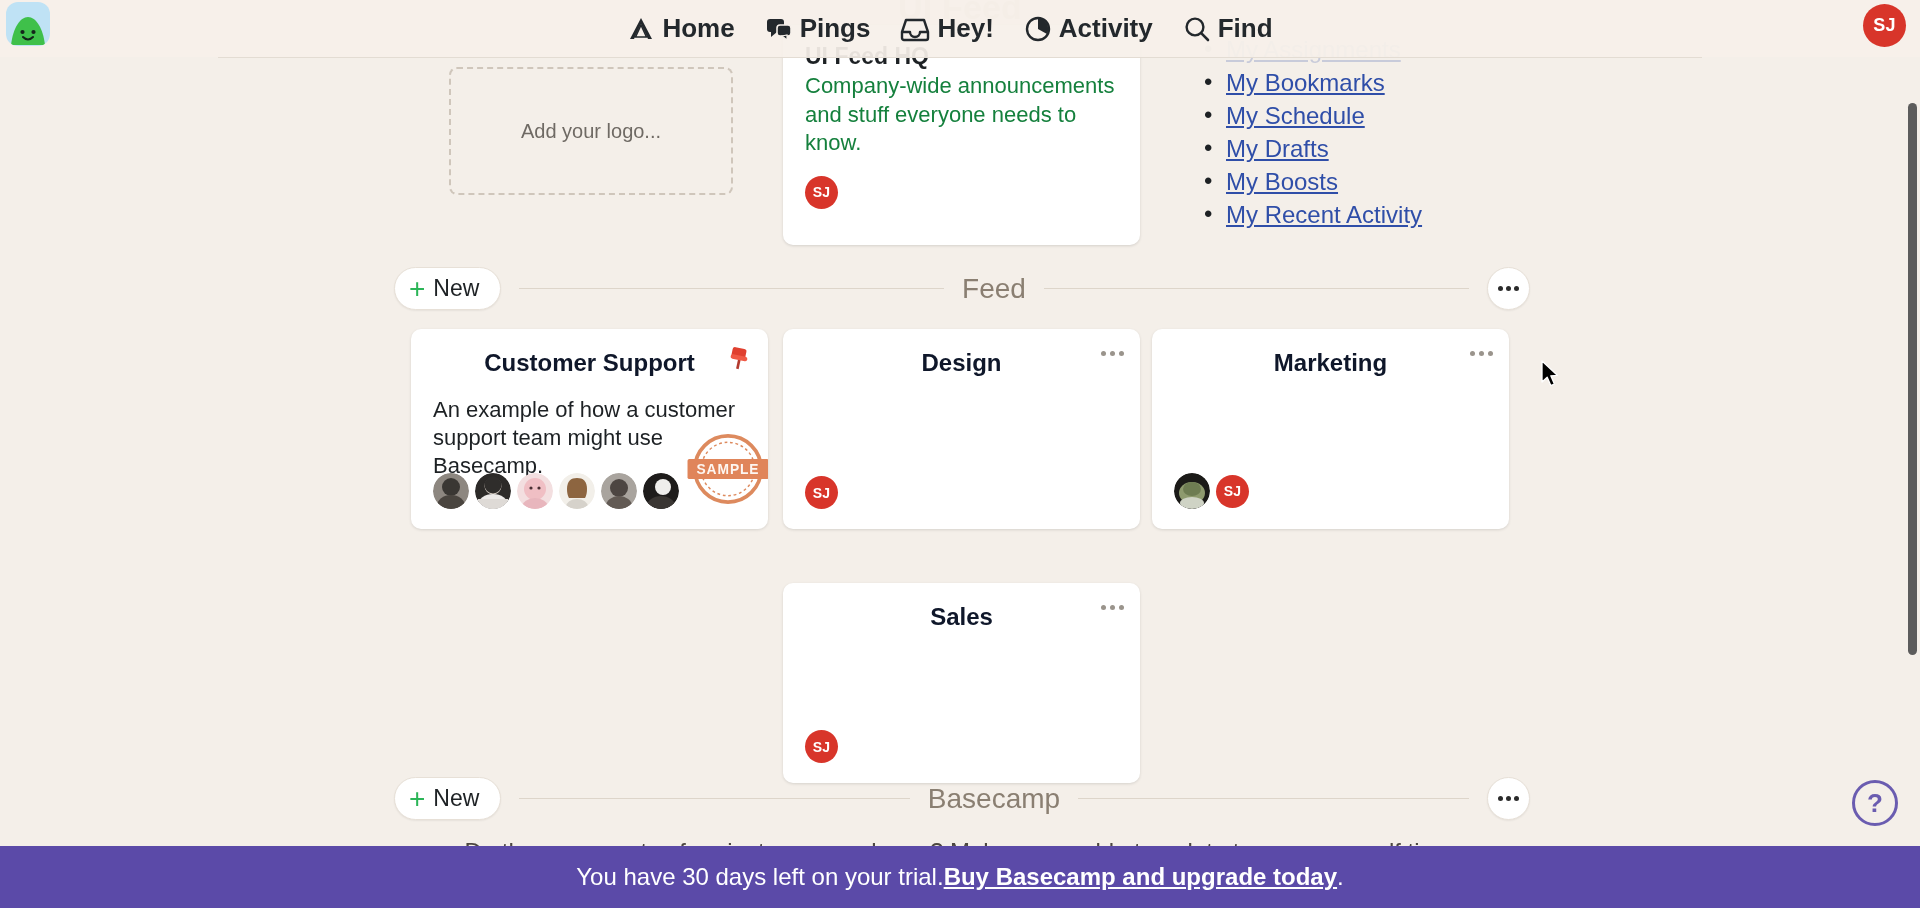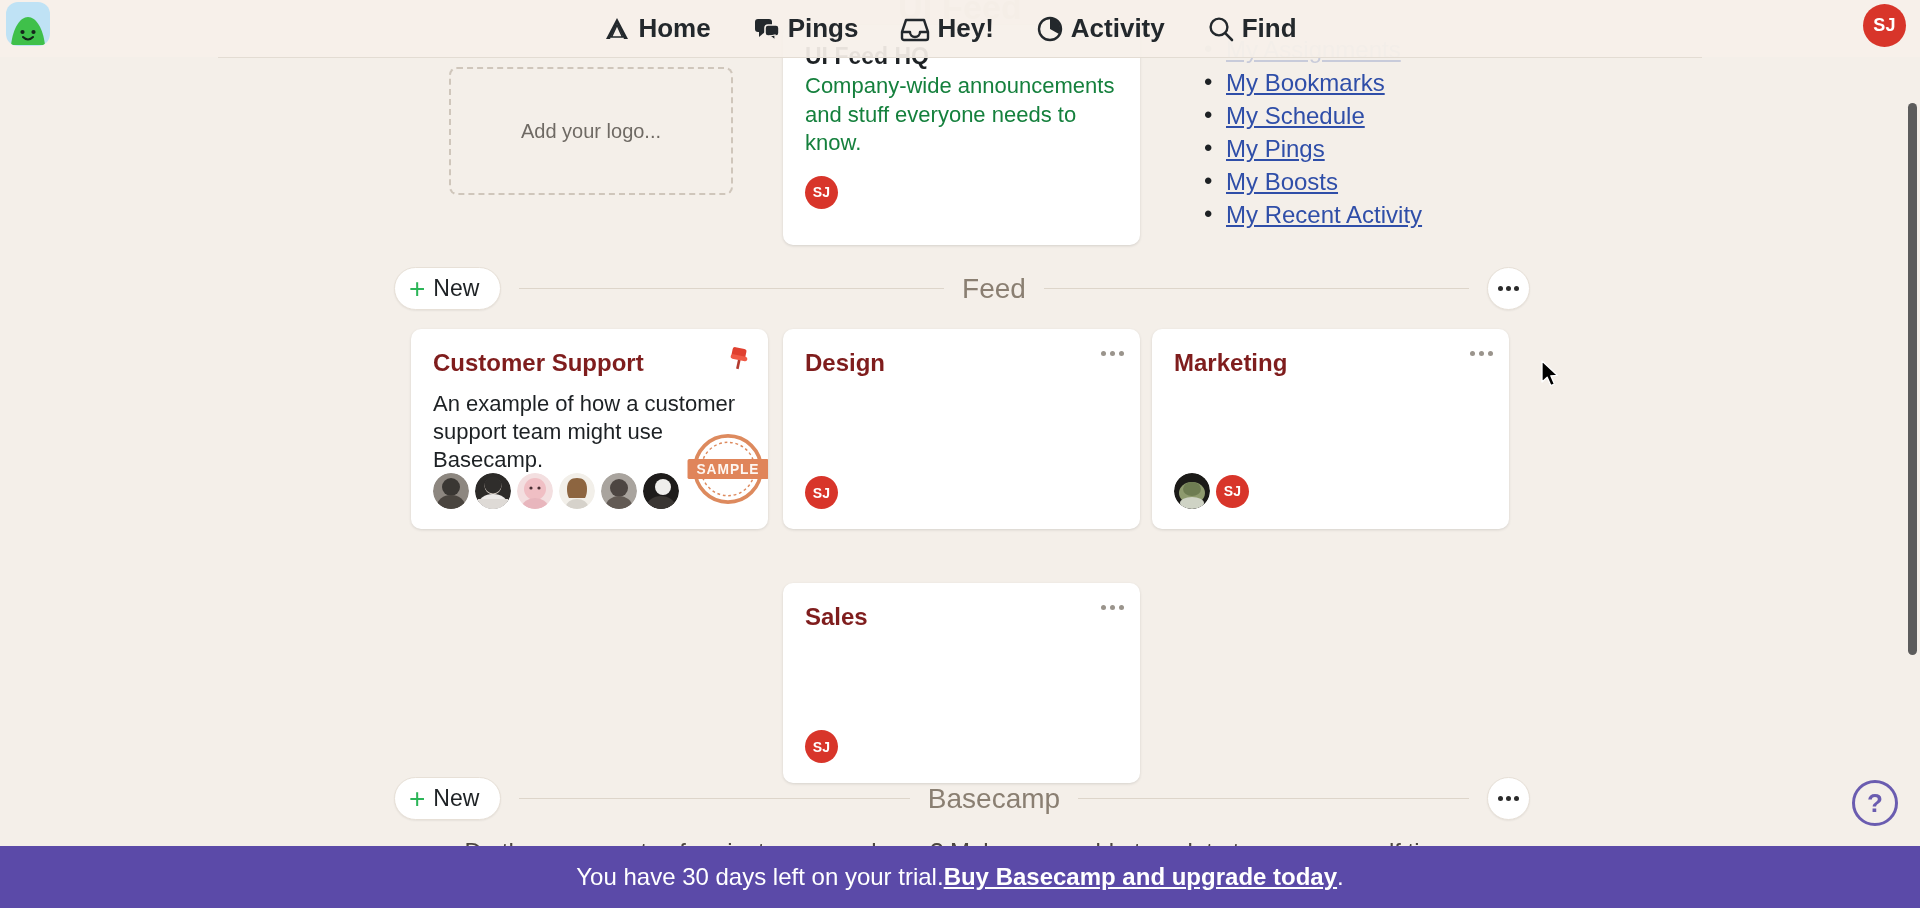--- a/index.html
+++ b/index.html
@@ -30,21 +30,21 @@
   .logo {
     position: absolute; left: 6px; top: 2px;
     width: 44px; height: 44px; border-radius: 12px;
     background: #bfe2f5; overflow: hidden;
     display: flex; align-items: flex-end; justify-content: center;
   }
   .logo svg { display: block; }
 
   .nav {
     margin: 0 auto;
-    display: flex; align-items: flex-start; gap: 42px;
+    display: flex; align-items: flex-start; gap: 30px;
     transform: translateX(-10px);
   }
   .nav-item {
     display: flex; align-items: center; gap: 7px;
     font-size: 26px; font-weight: 700; color: #23282c;
     cursor: pointer; text-decoration: none;
   }
   .nav-item svg { display: block; flex: none; }
 
   .avatar-top {
@@ -137,22 +137,22 @@
   .btn-dots i { width: 5px; height: 5px; border-radius: 50%; background: #2b2b2b; display: block; }
 
   
   .card {
     position: absolute;
     background: #fff; border-radius: 10px;
     box-shadow: 0 1px 3px rgba(0,0,0,.12);
     padding: 20px 22px;
     cursor: pointer; overflow: hidden;
   }
-  .card-title { font-size: 24px; font-weight: 700; color: #7f1d1d; }
-  .card-desc  { font-size: 22px; line-height: 1.28; color: #1d2124; margin-top: 13px; }
+  .card-title { font-size: 24px; font-weight: 700; color: #0f172a; text-align: center; }
+  .card-desc  { font-size: 22px; line-height: 1.28; color: #1d2124; margin-top: 19px; }
   .card-dots {
     position: absolute; right: 16px; top: 22px;
     display: flex; gap: 4px;
   }
   .card-dots i { width: 5px; height: 5px; border-radius: 50%; background: #9a948c; display: block; }
   .pin { position: absolute; right: 18px; top: 16px; }
   .card-people {
     position: absolute; left: 22px; bottom: 20px;
     display: flex; align-items: center; gap: 6px;
   }
@@ -225,21 +225,21 @@
       <div class="hq-card">
         <div class="hq-title">UI Feed HQ</div>
         <div class="hq-desc">Company-wide announcements and stuff everyone needs to know.</div>
         <div class="chip">SJ</div>
       </div>
 
       <ul class="mylinks">
         <li class="dim"><a>My Assignments</a></li>
         <li><a>My Bookmarks</a></li>
         <li><a>My Schedule</a></li>
-        <li><a>My Pings</a></li>
+        <li><a>My Drafts</a></li>
         <li><a>My Boosts</a></li>
         <li><a>My Recent Activity</a></li>
       </ul>
     </div>
 
     <div class="section-head" style="top:267px;">
       <button class="btn-new">
         <span class="plus">+</span>
         <span>New</span>
       </button>

